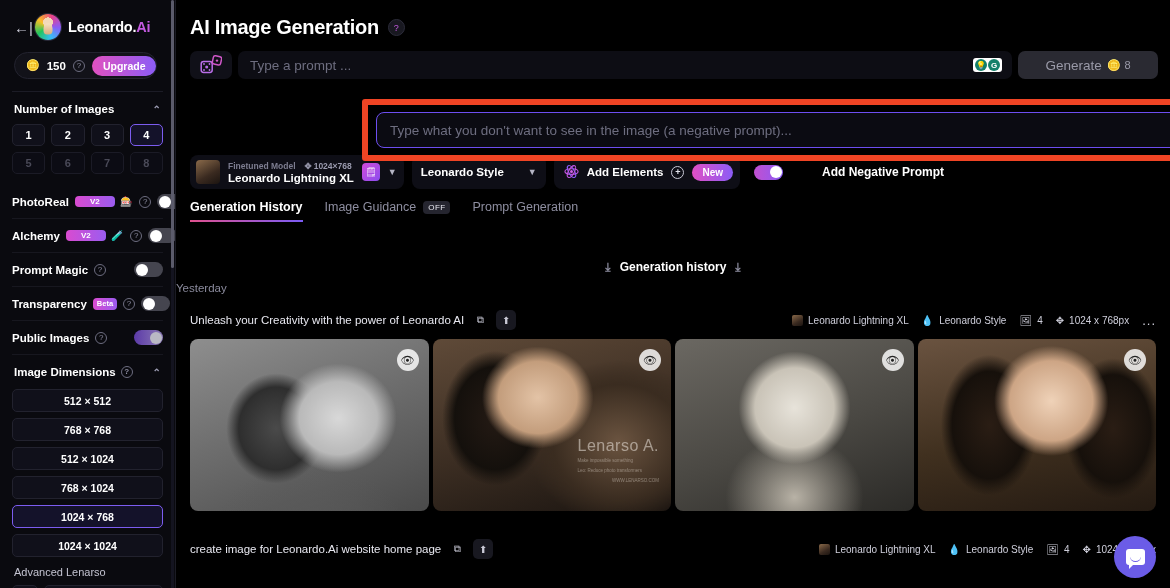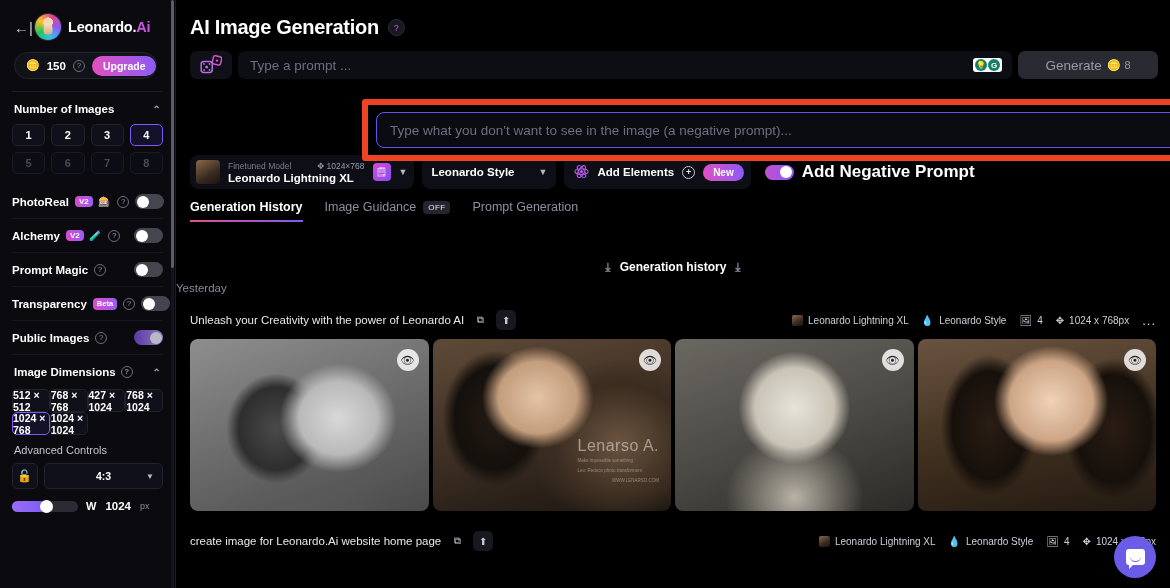--- a/index.html
+++ b/index.html
@@ -89,40 +89,40 @@
 
   .toggle-row {
     display: flex; align-items: center; gap: 6px;
     height: 34px; border-bottom: 1px solid #17171f;
   }
   .toggle-row:first-of-type { border-top: 1px solid #17171f; }
   .t-label { font-size: 11.5px; font-weight: 700; }
   .badge-v2 {
     background: linear-gradient(90deg,#d94bd0,#9b5cf0);
     border-radius: 4px; font-size: 8px; font-weight: 700;
-    padding: 1px 4px; color: #fff;
+    padding: 1px 15px; color: #fff;
   }
   .badge-beta {
     background: linear-gradient(90deg,#d94bd0,#9b5cf0);
     border-radius: 4px; font-size: 7.5px; font-weight: 700;
     padding: 1.5px 4px; color: #fff;
   }
   .mini-emoji { font-size: 10px; }
   .switch {
     margin-left: auto; width: 29px; height: 15px; border-radius: 9px;
     background: #45454f; position: relative; cursor: pointer; flex: 0 0 29px;
   }
   .switch .knob {
     position: absolute; top: 1.5px; left: 1.5px;
     width: 12px; height: 12px; border-radius: 50%; background: #fff;
   }
   .switch.on { background: linear-gradient(90deg,#5c3aa8,#8b7ab5); }
   .switch.on .knob { left: auto; right: 1.5px; background: #b9b9c4; }
 
-  .dim-grid { display: grid; grid-template-columns: 1fr 1fr 1fr 1fr; margin-top: 2px; }
+  .dim-grid { display: grid; grid-template-columns: 1fr; gap: 6px; margin-top: 2px; }
   .dim-cell {
     height: 23px; border-radius: 5px; background: #10101a;
     border: 1px solid #22222e; font-size: 10.5px; font-weight: 700;
     display: flex; align-items: center; justify-content: center; cursor: pointer;
   }
   .dim-cell.sel { border-color: #7c5cf0; background: #14122a; }
   .adv-label { font-size: 11px; color: #c3c3d0; padding: 9px 2px 7px; }
   .adv-row { display: flex; gap: 6px; align-items: center; }
   .lock-box {
     width: 26px; height: 26px; border-radius: 5px;
@@ -231,21 +231,21 @@
   .model-chip {
     display: flex; align-items: center; gap: 8px;
     background: #0e0e16; border-radius: 8px; height: 34px;
     padding: 0 7px 0 6px; cursor: pointer;
   }
   .model-thumb {
     width: 24px; height: 24px; border-radius: 4px;
     background: linear-gradient(150deg,#8a6a4a,#3a2a20 60%,#1b1410);
     flex: 0 0 24px;
   }
-  .m-top { display: flex; align-items: center; gap: 26px; }
+  .m-top { display: flex; align-items: center; gap: 9px; font-weight: bold; }
   .m-small { font-size: 8.5px; color: #7d7d90; }
   .m-size { font-size: 8.5px; color: #9a9aae; display: flex; align-items: center; gap: 2px; }
   .m-name { font-size: 11.5px; font-weight: 700; margin-top: 1px; }
   .m-icon {
     width: 18px; height: 18px; border-radius: 4px;
     background: linear-gradient(135deg,#d14ad8,#8b4df0);
     display: flex; align-items: center; justify-content: center;
     font-size: 9px;
   }
   .caret { color: #b5b5c4; font-size: 9px; }
@@ -263,21 +263,21 @@
     width: 13px; height: 13px; border-radius: 50%;
     border: 1px solid #c9c9d6; color: #e5e5ee;
     font-size: 9px; line-height: 11px; text-align: center;
   }
   .new-pill {
     background: linear-gradient(90deg,#e04fc4,#8b5cf6);
     border-radius: 11px; padding: 3px 10px;
     font-size: 10px; font-weight: 700;
   }
   .neg-toggle-wrap { display: flex; align-items: center; gap: 8px; margin-left: 6px; }
-  .neg-label { font-size: 17px; font-weight: 700; }
+  .neg-label { font-size: 12px; font-weight: 700; margin-left: 31px; }
 
   
   .tabs { display: flex; align-items: center; gap: 22px; margin: 11px 0 0 14px; }
   .tab {
     font-size: 12.5px; color: #8e8ea0; padding-bottom: 8px;
     cursor: pointer; display: flex; align-items: center; gap: 7px;
     position: relative;
   }
   .tab.active { color: #fff; font-weight: 700; }
   .tab.active::after {
@@ -469,27 +469,27 @@
 
       <div class="sec-head">
         <span>Image Dimensions</span>
         <span class="q-mark">?</span>
         <span class="chev-up">⌃</span>
       </div>
 
       <div class="dim-grid">
         <div class="dim-cell">512 × 512</div>
         <div class="dim-cell">768 × 768</div>
-        <div class="dim-cell">427 × 1024</div>
+        <div class="dim-cell">512 × 1024</div>
         <div class="dim-cell">768 × 1024</div>
         <div class="dim-cell sel">1024 × 768</div>
         <div class="dim-cell">1024 × 1024</div>
       </div>
 
-      <div class="adv-label">Advanced Controls</div>
+      <div class="adv-label">Advanced Lenarso</div>
 
       <div class="adv-row">
         <div class="lock-box">🔓</div>
         <div class="ratio-box">
           <span>4:3</span>
           <span class="cv">▼</span>
         </div>
       </div>
 
       <div class="wrow">
@@ -659,21 +659,21 @@
         </div>
       </div>
       <div class="thumb p3">
         <span class="eye">👁</span>
       </div>
       <div class="thumb p4">
         <span class="eye">👁</span>
       </div>
     </div>
 
-    <div class="gen-row-head" style="margin-top:20px">
+    <div class="gen-row-head" style="margin-top:28px">
       <span class="gen-prompt">create image for Leonardo.Ai website home page</span>
       <span class="act-ico">⧉</span>
       <span class="act-ico boxed">⬆</span>
       <span class="meta">
         <span class="meta-item">
           <span class="meta-thumb"></span>
           <span>Leonardo Lightning XL</span>
         </span>
         <span class="meta-item">
           <span>💧</span>

